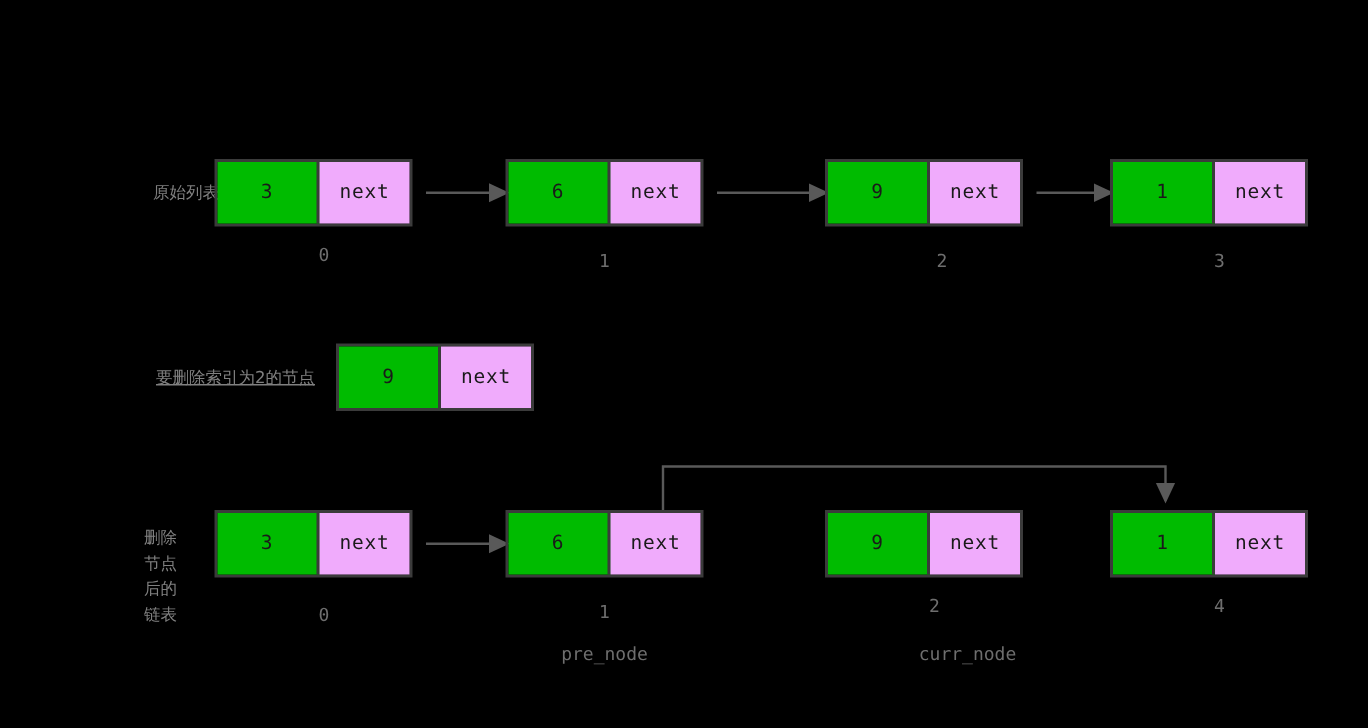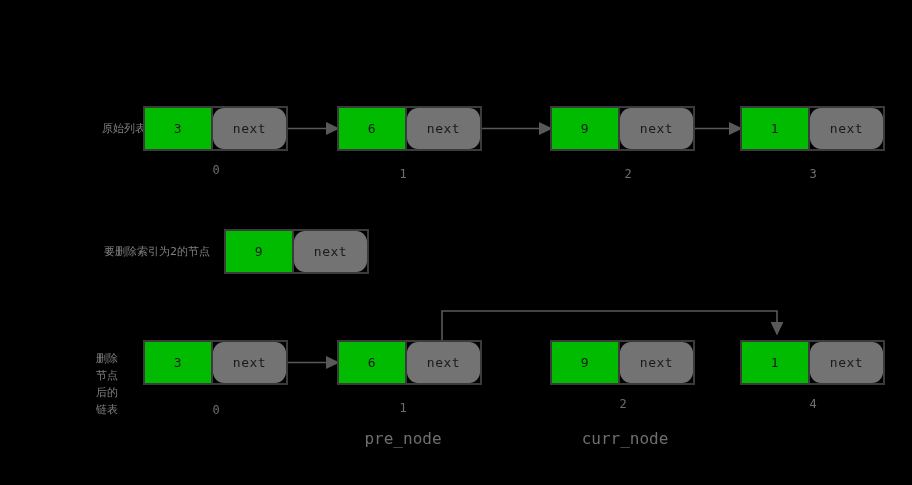--- a/index.html
+++ b/index.html
@@ -32,23 +32,22 @@
     color: #1a1a1a;
     font-family: "DejaVu Sans Mono", monospace;
     letter-spacing: 0.5px;
   }
   .node .cell.value {
     background: #00bb00;
     border-right: 2px solid #3b3b3b;
     width: 68px;
   }
   .node .cell.next {
-    background: #737373;
-    width: 73px;
-    border-radius: 11px;
+    background: #f0abfc;
+    width: 60px;
   }
   
   .row-label {
     position: absolute;
     color: #808080;
     font-size: 11px;
     font-family: "DejaVu Sans", sans-serif;
     text-align: right;
     line-height: 17px;
     white-space: pre-line;
@@ -57,21 +56,21 @@
     position: absolute;
     color: #6e6e6e;
     font-size: 12px;
     font-family: "DejaVu Sans Mono", monospace;
     text-align: center;
     width: 40px;
   }
   .ptr-label {
     position: absolute;
     color: #6e6e6e;
-    font-size: 16px;
+    font-size: 12px;
     font-family: "DejaVu Sans Mono", monospace;
     text-align: center;
     width: 120px;
   }
   
   .arrow-svg {
     position: absolute;
     left: 0;
     top: 0;
     width: 912px;
@@ -117,21 +116,21 @@
   <div class="node" style="left:740px; top:106px;">
     <div class="cell value">1</div>
     <div class="cell next">next</div>
   </div>
 
   <div class="idx-label" style="left:196px; top:163px;">0</div>
   <div class="idx-label" style="left:383px; top:167px;">1</div>
   <div class="idx-label" style="left:608px; top:167px;">2</div>
   <div class="idx-label" style="left:793px; top:167px;">3</div>
 
-  <div class="row-label" style="left:60px; top:243px; width:150px;">要删除索引为2的节点</div>
+  <div class="row-label" style="left:60px; top:243px; width:150px;text-decoration:underline;">要删除索引为2的节点</div>
 
   <div class="node" style="left:224px; top:229px;">
     <div class="cell value">9</div>
     <div class="cell next">next</div>
   </div>
 
   <div class="row-label" style="left:58px; top:350px; width:60px;">删除
 节点
 后的
 链表</div>
@@ -152,15 +151,15 @@
     <div class="cell value">1</div>
     <div class="cell next">next</div>
   </div>
 
   <div class="idx-label" style="left:196px; top:403px;">0</div>
   <div class="idx-label" style="left:383px; top:401px;">1</div>
   <div class="idx-label" style="left:603px; top:397px;">2</div>
   <div class="idx-label" style="left:793px; top:397px;">4</div>
 
   <div class="ptr-label" style="left:343px; top:429px;">pre_node</div>
-  <div class="ptr-label" style="left:565px; top:429px;">curr_node</div>
+  <div class="ptr-label" style="left:585px; top:429px;">curr_node</div>
 
 </div>
 
 </body></html>

